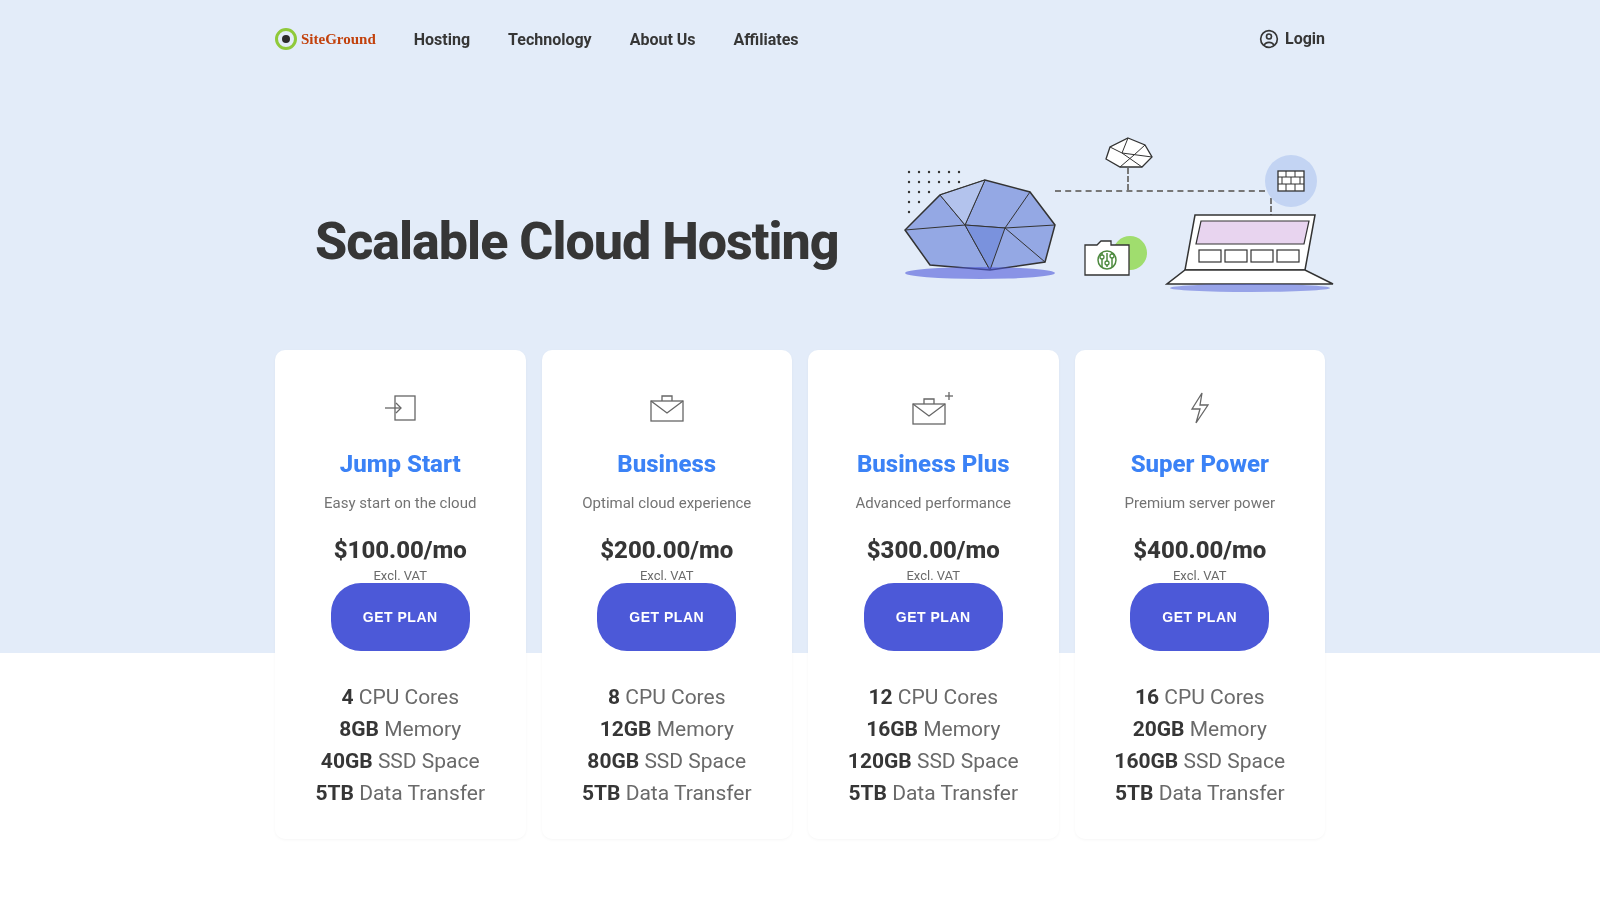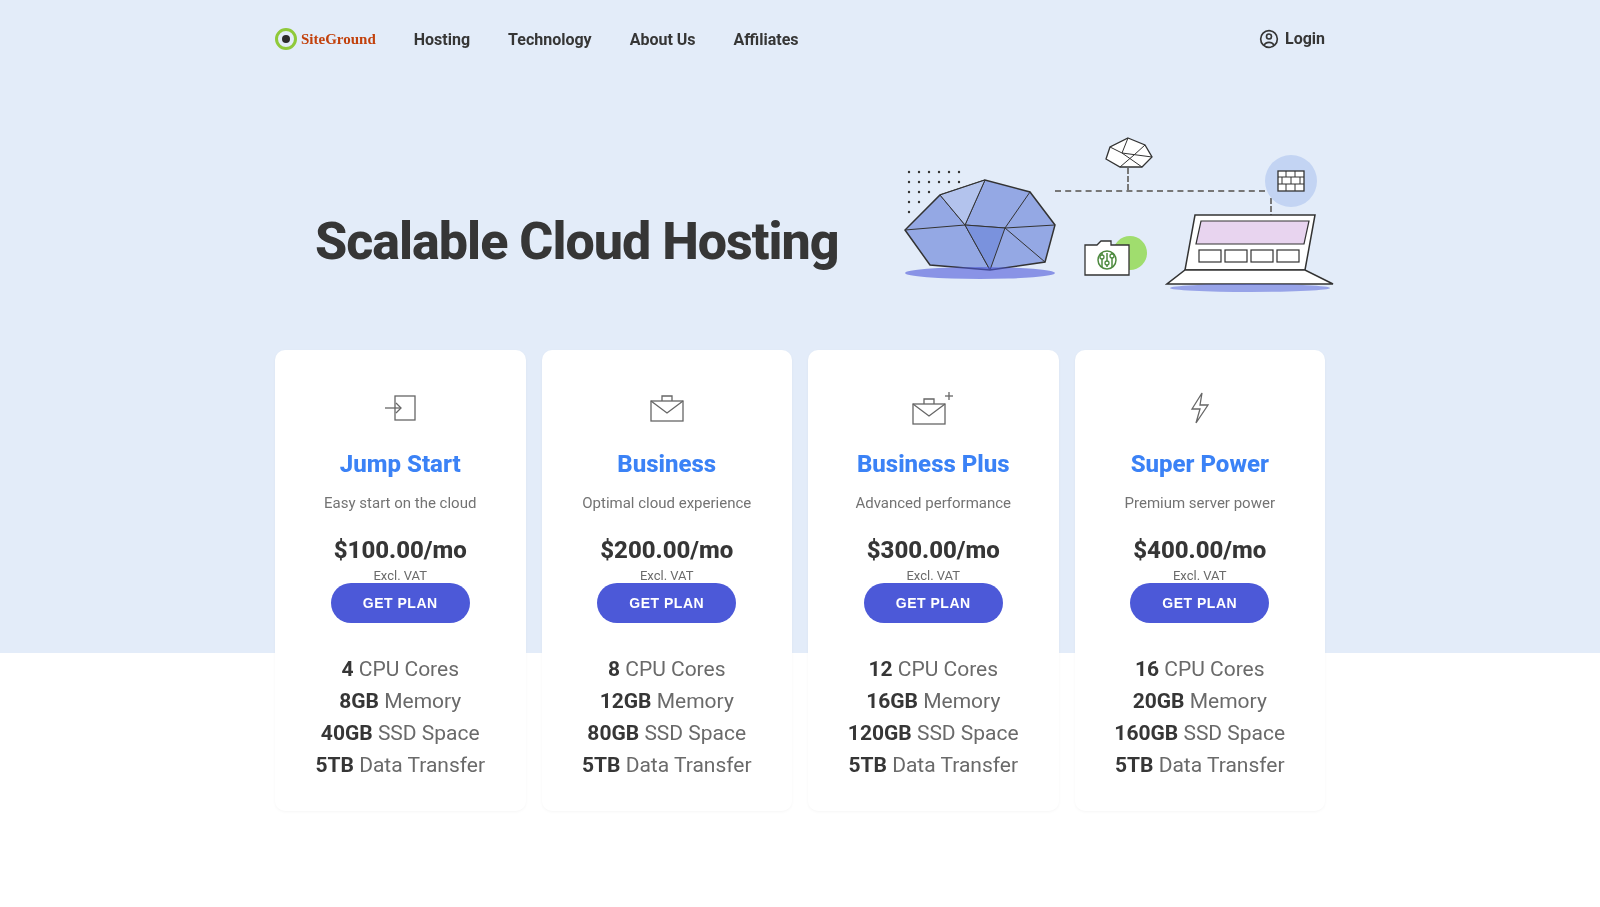--- a/index.html
+++ b/index.html
@@ -200,21 +200,21 @@
   font-size: 13px;
   color: #6a6a6a;
 }
 .plan-btn {
   display: inline-block;
   background: #4c59d8;
   color: #fff;
   font-weight: 800;
   font-size: 14px;
   letter-spacing: 0.5px;
-  padding: 12px 32px;
+  padding: 26px 32px;
   border-radius: 30px;
   border: none;
   cursor: pointer;
   margin-bottom: 30px;
 }
 .plan-specs {
   list-style: none;
 }
 .plan-specs li {
   font-size: 21px;

